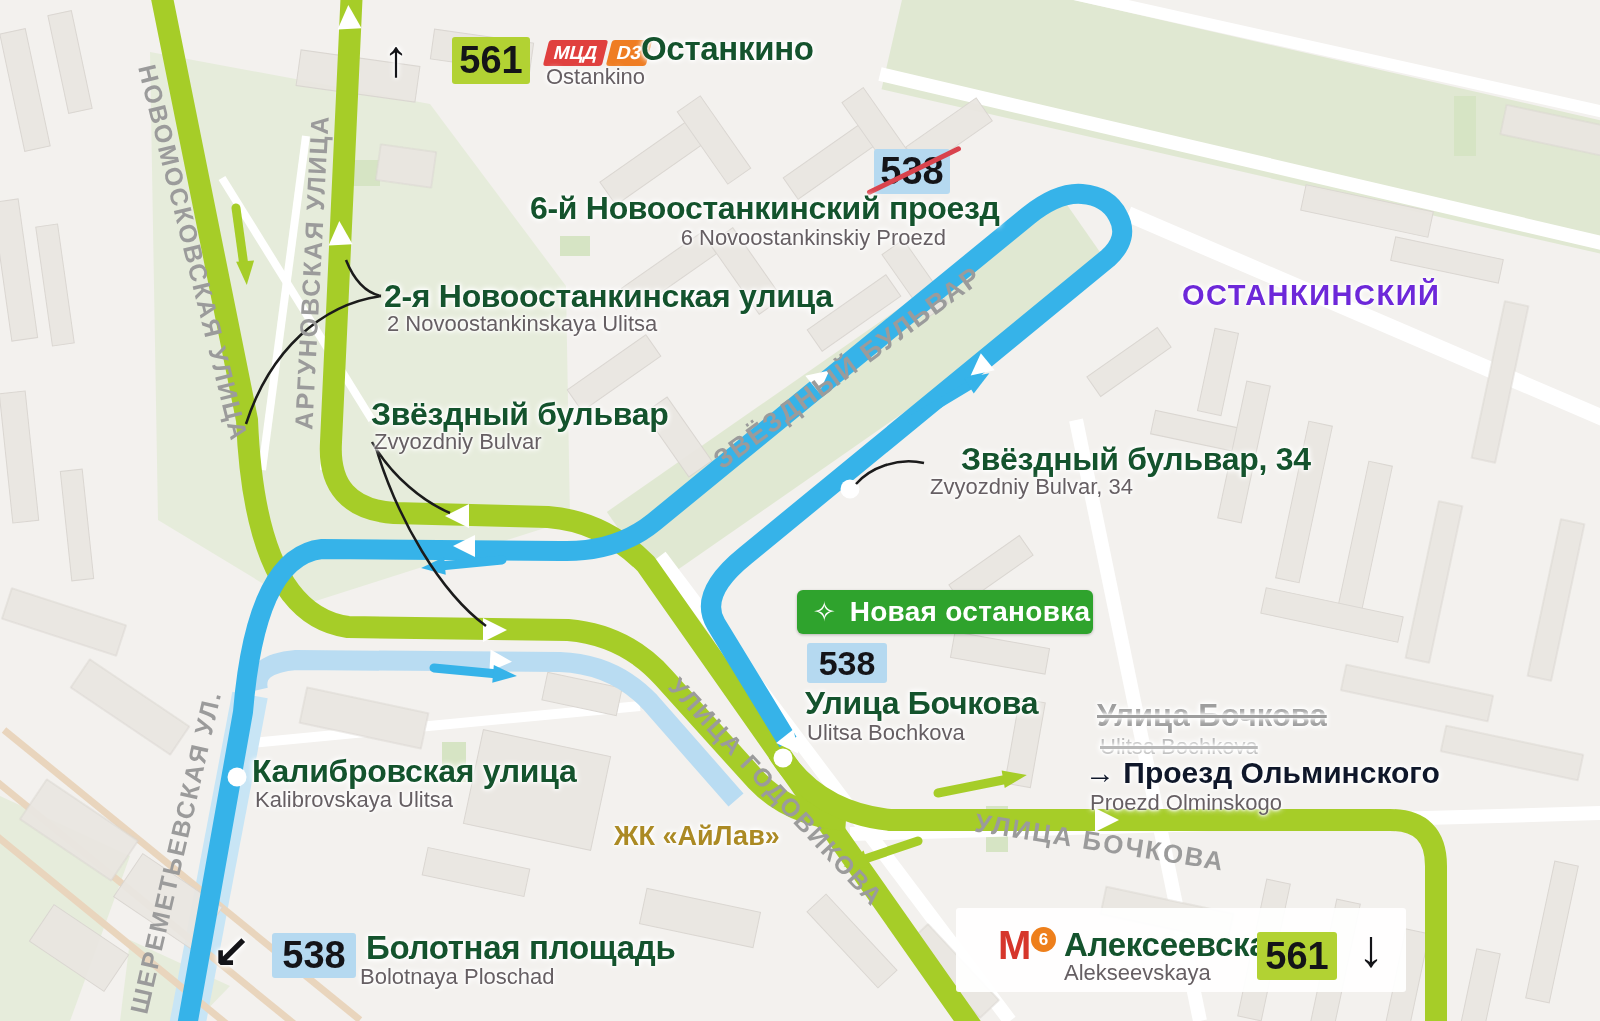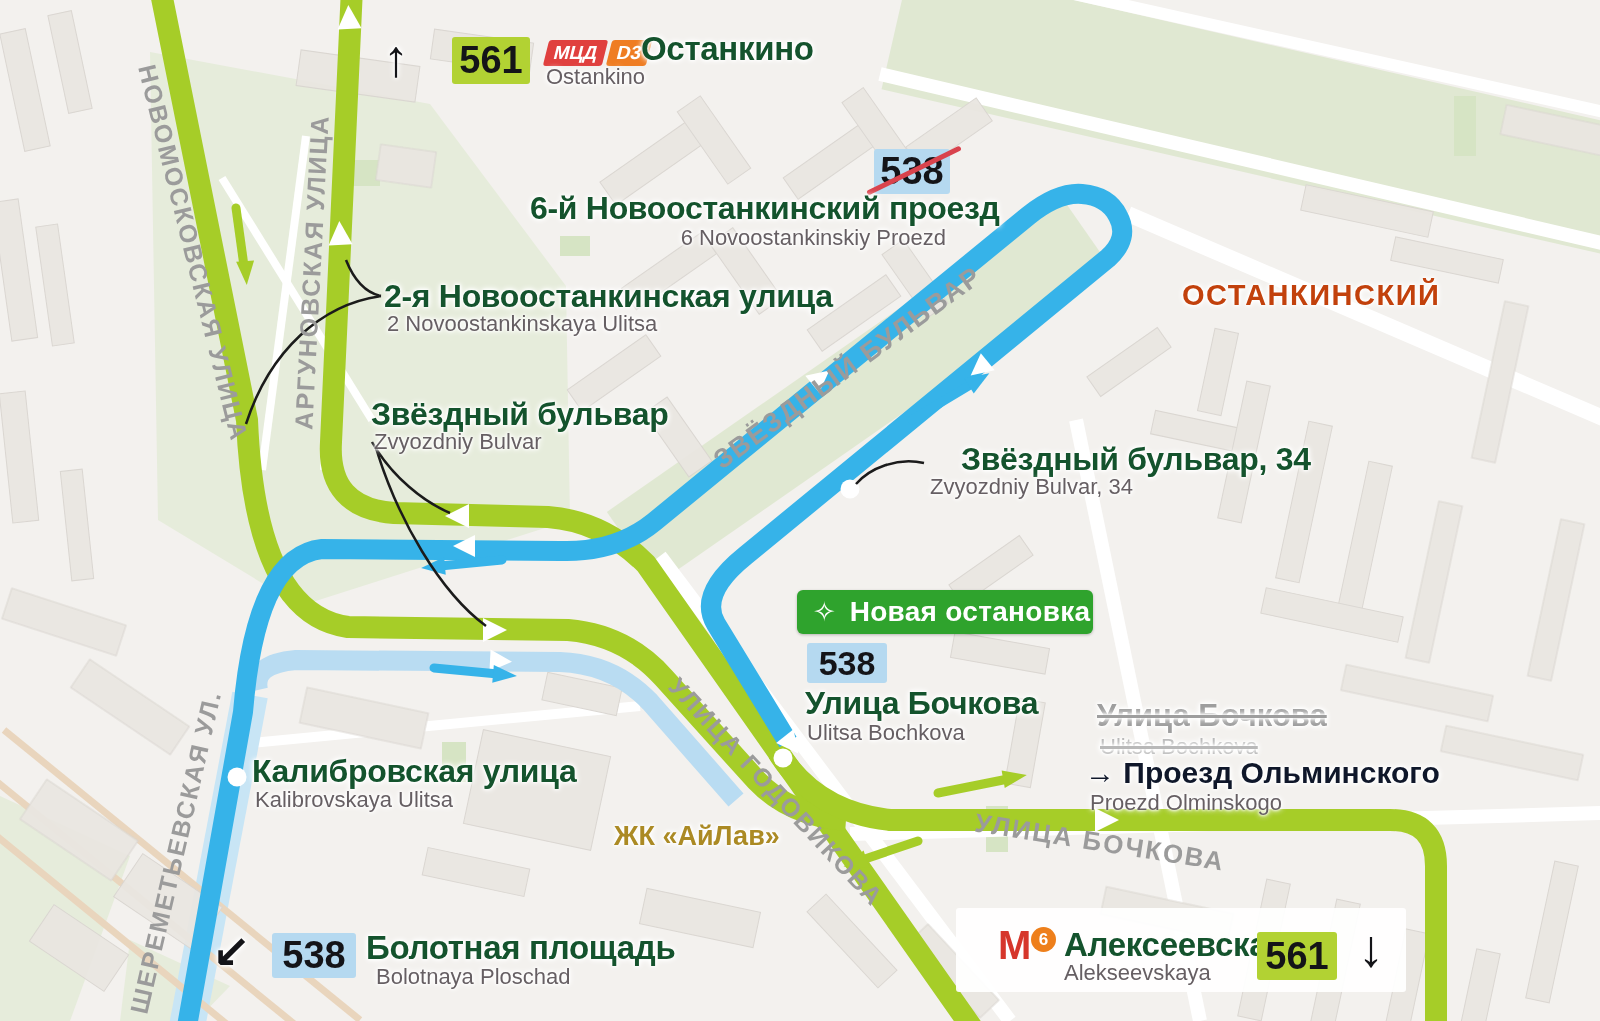--- a/index.html
+++ b/index.html
@@ -259,34 +259,34 @@
 <div class="lbl halo strike" style="left:1100px;top:736px;font-size:22px;color:#b9b9b9;">Ulitsa Bochkova</div>
 <div class="lbl halo" style="left:1085px;top:758px;font-size:30px;font-weight:700;color:#0f172a;">
   <span>→</span>
   <span>Проезд Ольминского</span>
 </div>
 <div class="lbl latin halo" style="left:1090px;top:792px;">Proezd Olminskogo</div>
 
 <div class="lbl name halo" style="left:252px;top:755px;font-size:32px;">Калибровская улица</div>
 <div class="lbl latin halo" style="left:255px;top:789px;">Kalibrovskaya Ulitsa</div>
 
-<div class="lbl gold halo" style="left: 1182px; top: 281px; font-size: 29px; letter-spacing: 1.5px; color: #c2410c;">ОСТАНКИНСКИЙ</div>
+<div class="lbl gold halo" style="left: 1182px; top: 281px; font-size: 29px; letter-spacing: 1.5px; color: #6d28d9;">ОСТАНКИНСКИЙ</div>
 <div class="lbl gold halo" style="left: 614px; top: 823px; font-size: 27px; color: rgb(171, 138, 36);">ЖК «АйЛав»</div>
 
 <div class="lbl street rot" style="left:848px;top:368px;font-size:27px;--r:rotate(-36deg);">ЗВЁЗДНЫЙ БУЛЬВАР</div>
 <div class="lbl street rot" style="left:193px;top:253px;font-size:25px;--r:rotate(76deg);">НОВОМОСКОВСКАЯ УЛИЦА</div>
 <div class="lbl street rot" style="left:312px;top:272px;font-size:25px;--r:rotate(-87deg);">АРГУНОВСКАЯ УЛИЦА</div>
 <div class="lbl street rot" style="left:176px;top:852px;font-size:25px;--r:rotate(-77deg);">ШЕРЕМЕТЬЕВСКАЯ УЛ.</div>
 <div class="lbl street rot" style="left:776px;top:792px;font-size:25px;--r:rotate(47deg);">УЛИЦА ГОДОВИКОВА</div>
 <div class="lbl street rot" style="left:1100px;top:842px;font-size:26px;--r:rotate(9deg);">УЛИЦА БОЧКОВА</div>
 
 <div class="arrow halo" style="left:212px;top:925px;font-size:46px;">↙</div>
 <div class="badge" style="left: 272px; top: 933px; width: 84px; height: 45px; font-size: 38px; background-color: rgb(181, 217, 240);">538</div>
 <div class="lbl name halo" style="left:366px;top:931px;font-size:33px;">Болотная площадь</div>
-<div class="lbl latin halo" style="left:376px;top:966px;">Bolotnaya Ploschad</div>
+<div class="lbl latin halo" style="left:360px;top:966px;">Bolotnaya Ploschad</div>
 
 <div class="card" style="left:956px;top:908px;width:450px;height:84px;"></div>
 <div class="lbl" style="left: 998px; top: 925px; font-size: 40px; font-weight: 900; color: rgb(214, 54, 43);">М</div>
 <div class="mcircle" style="left: 1031px; top: 927px; width: 25px; height: 25px; font-size: 17px; background-color: rgb(238, 127, 27);">6</div>
 <div class="lbl name" style="left:1064px;top:928px;font-size:33px;">Алексеевская</div>
 <div class="lbl latin" style="left:1064px;top:962px;width:178px;">Alekseevskaya</div>
 <div class="badge" style="left: 1257px; top: 932px; width: 80px; height: 48px; font-size: 38px; background-color: rgb(178, 210, 51);">561</div>
 <div class="arrow" style="left:1358px;top:918px;font-size:52px;">↓</div>
 
 </div>

